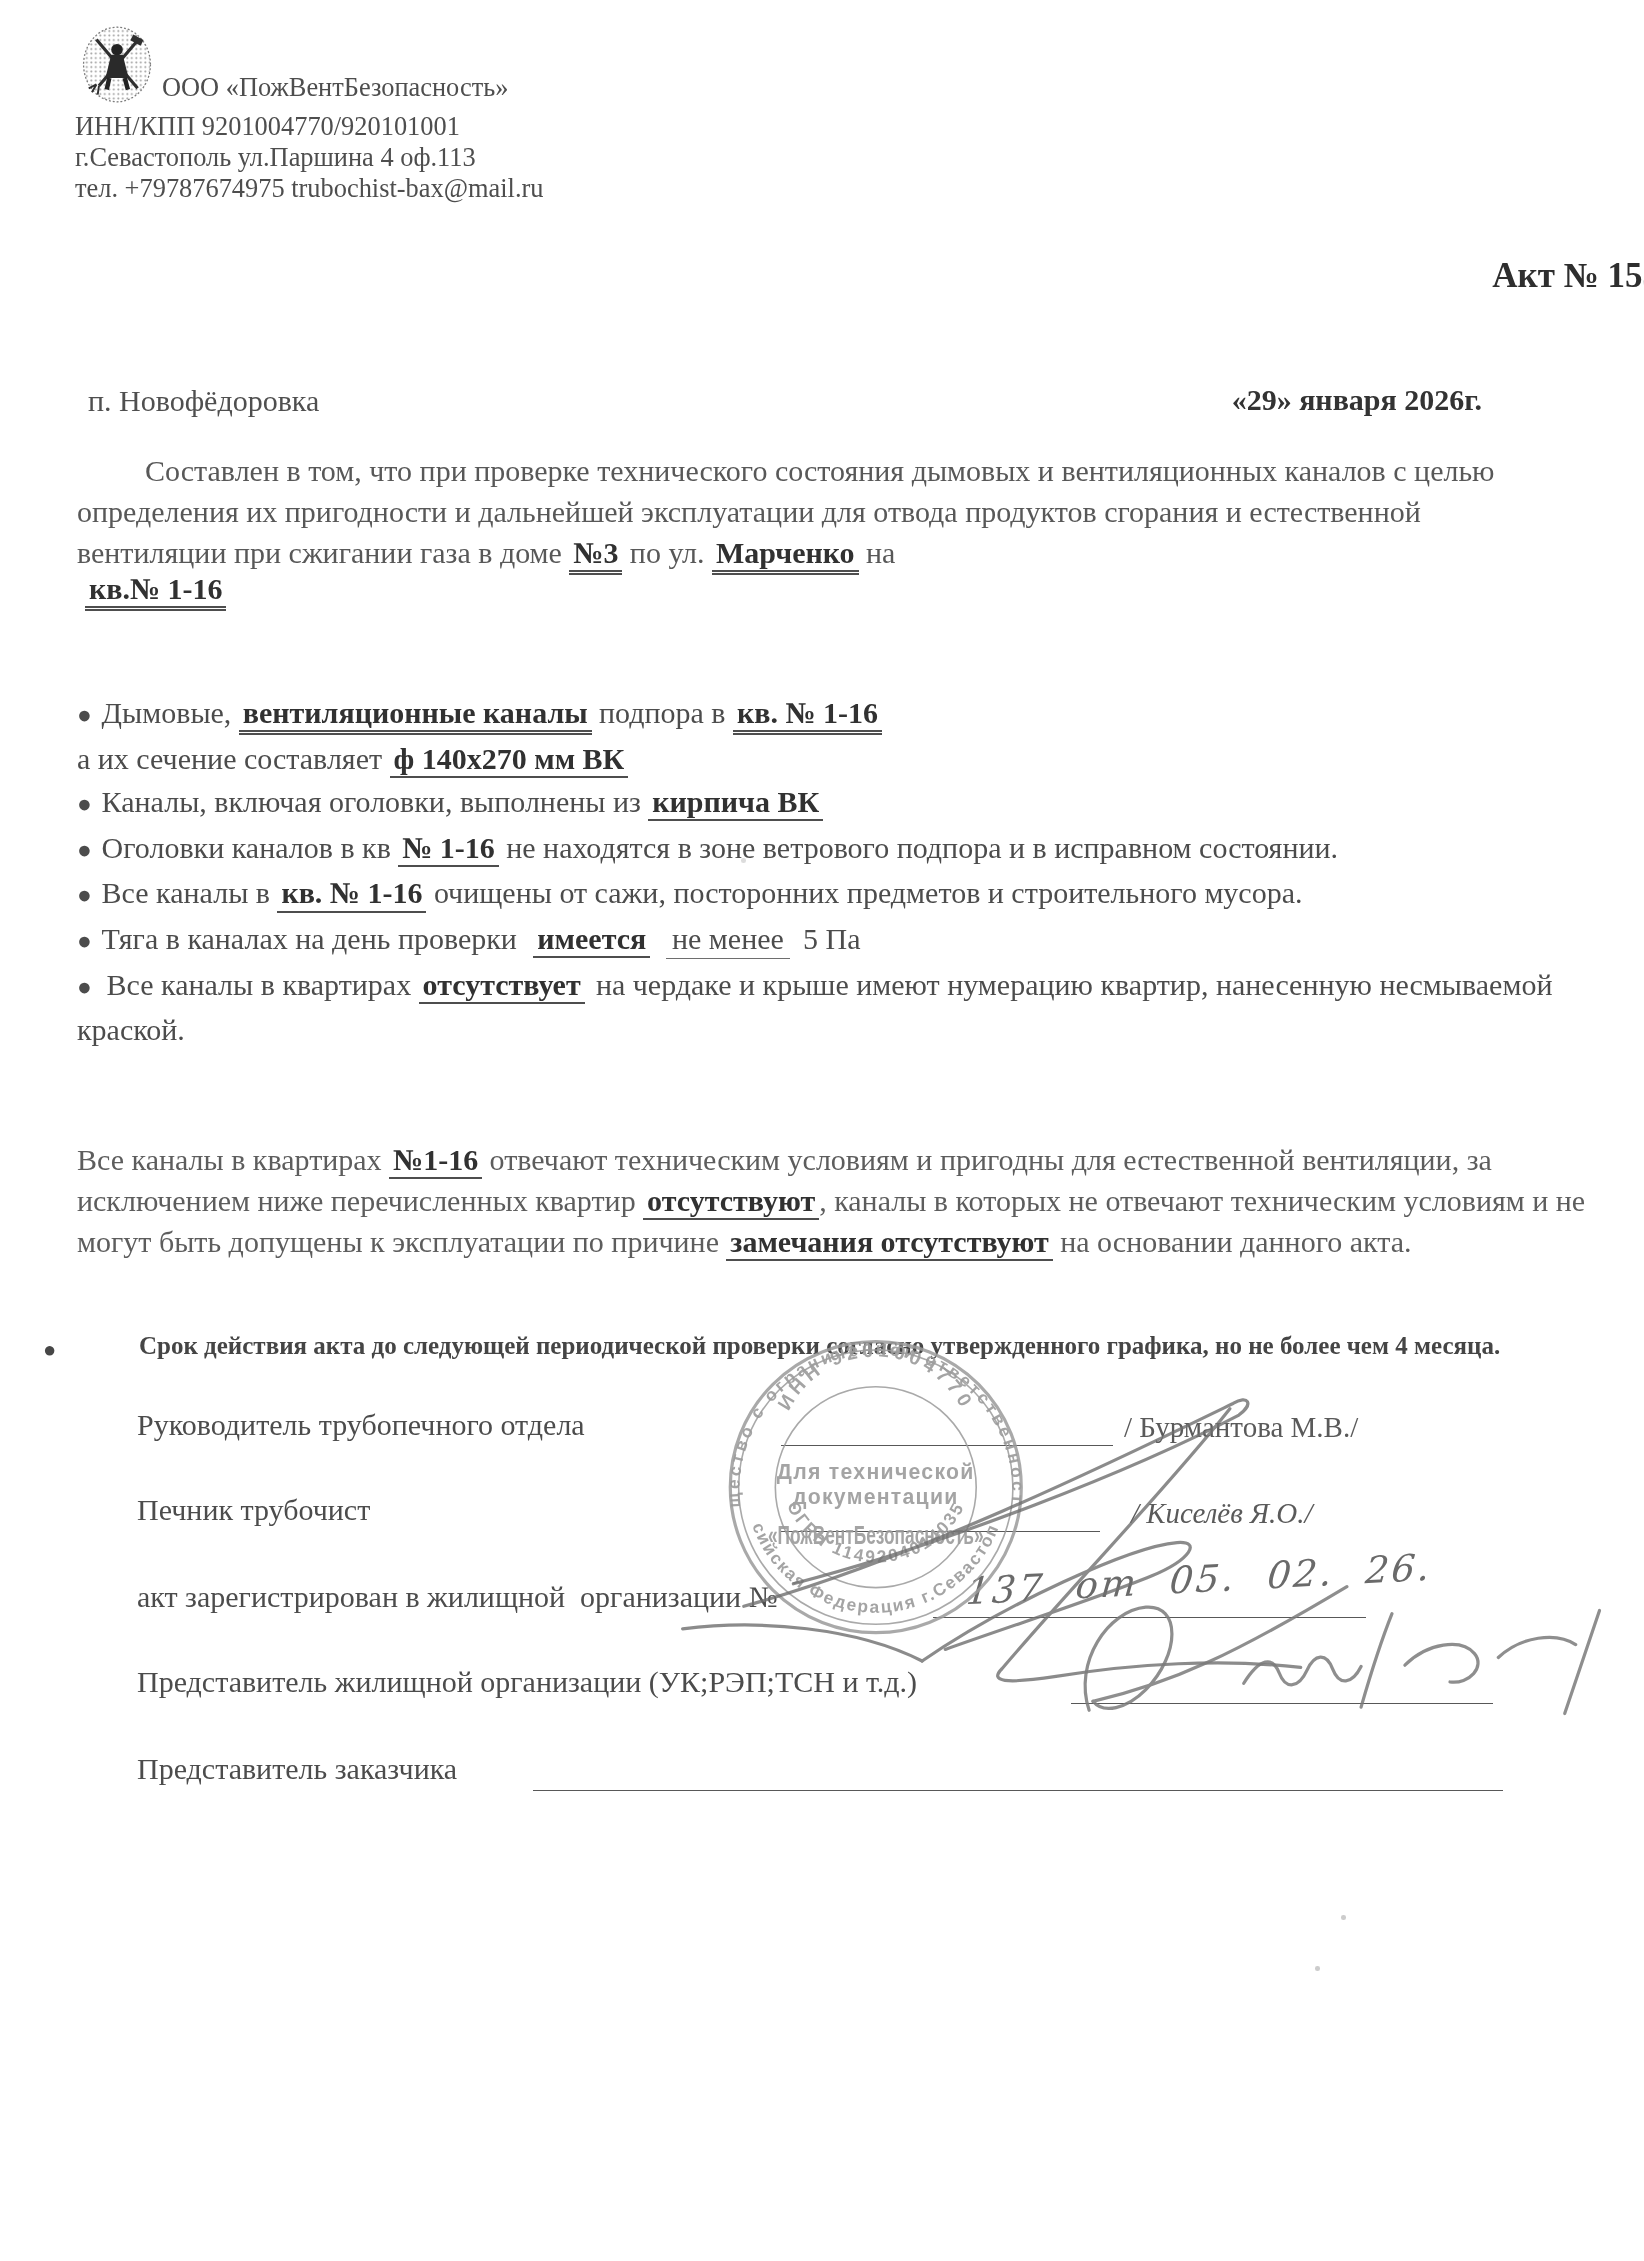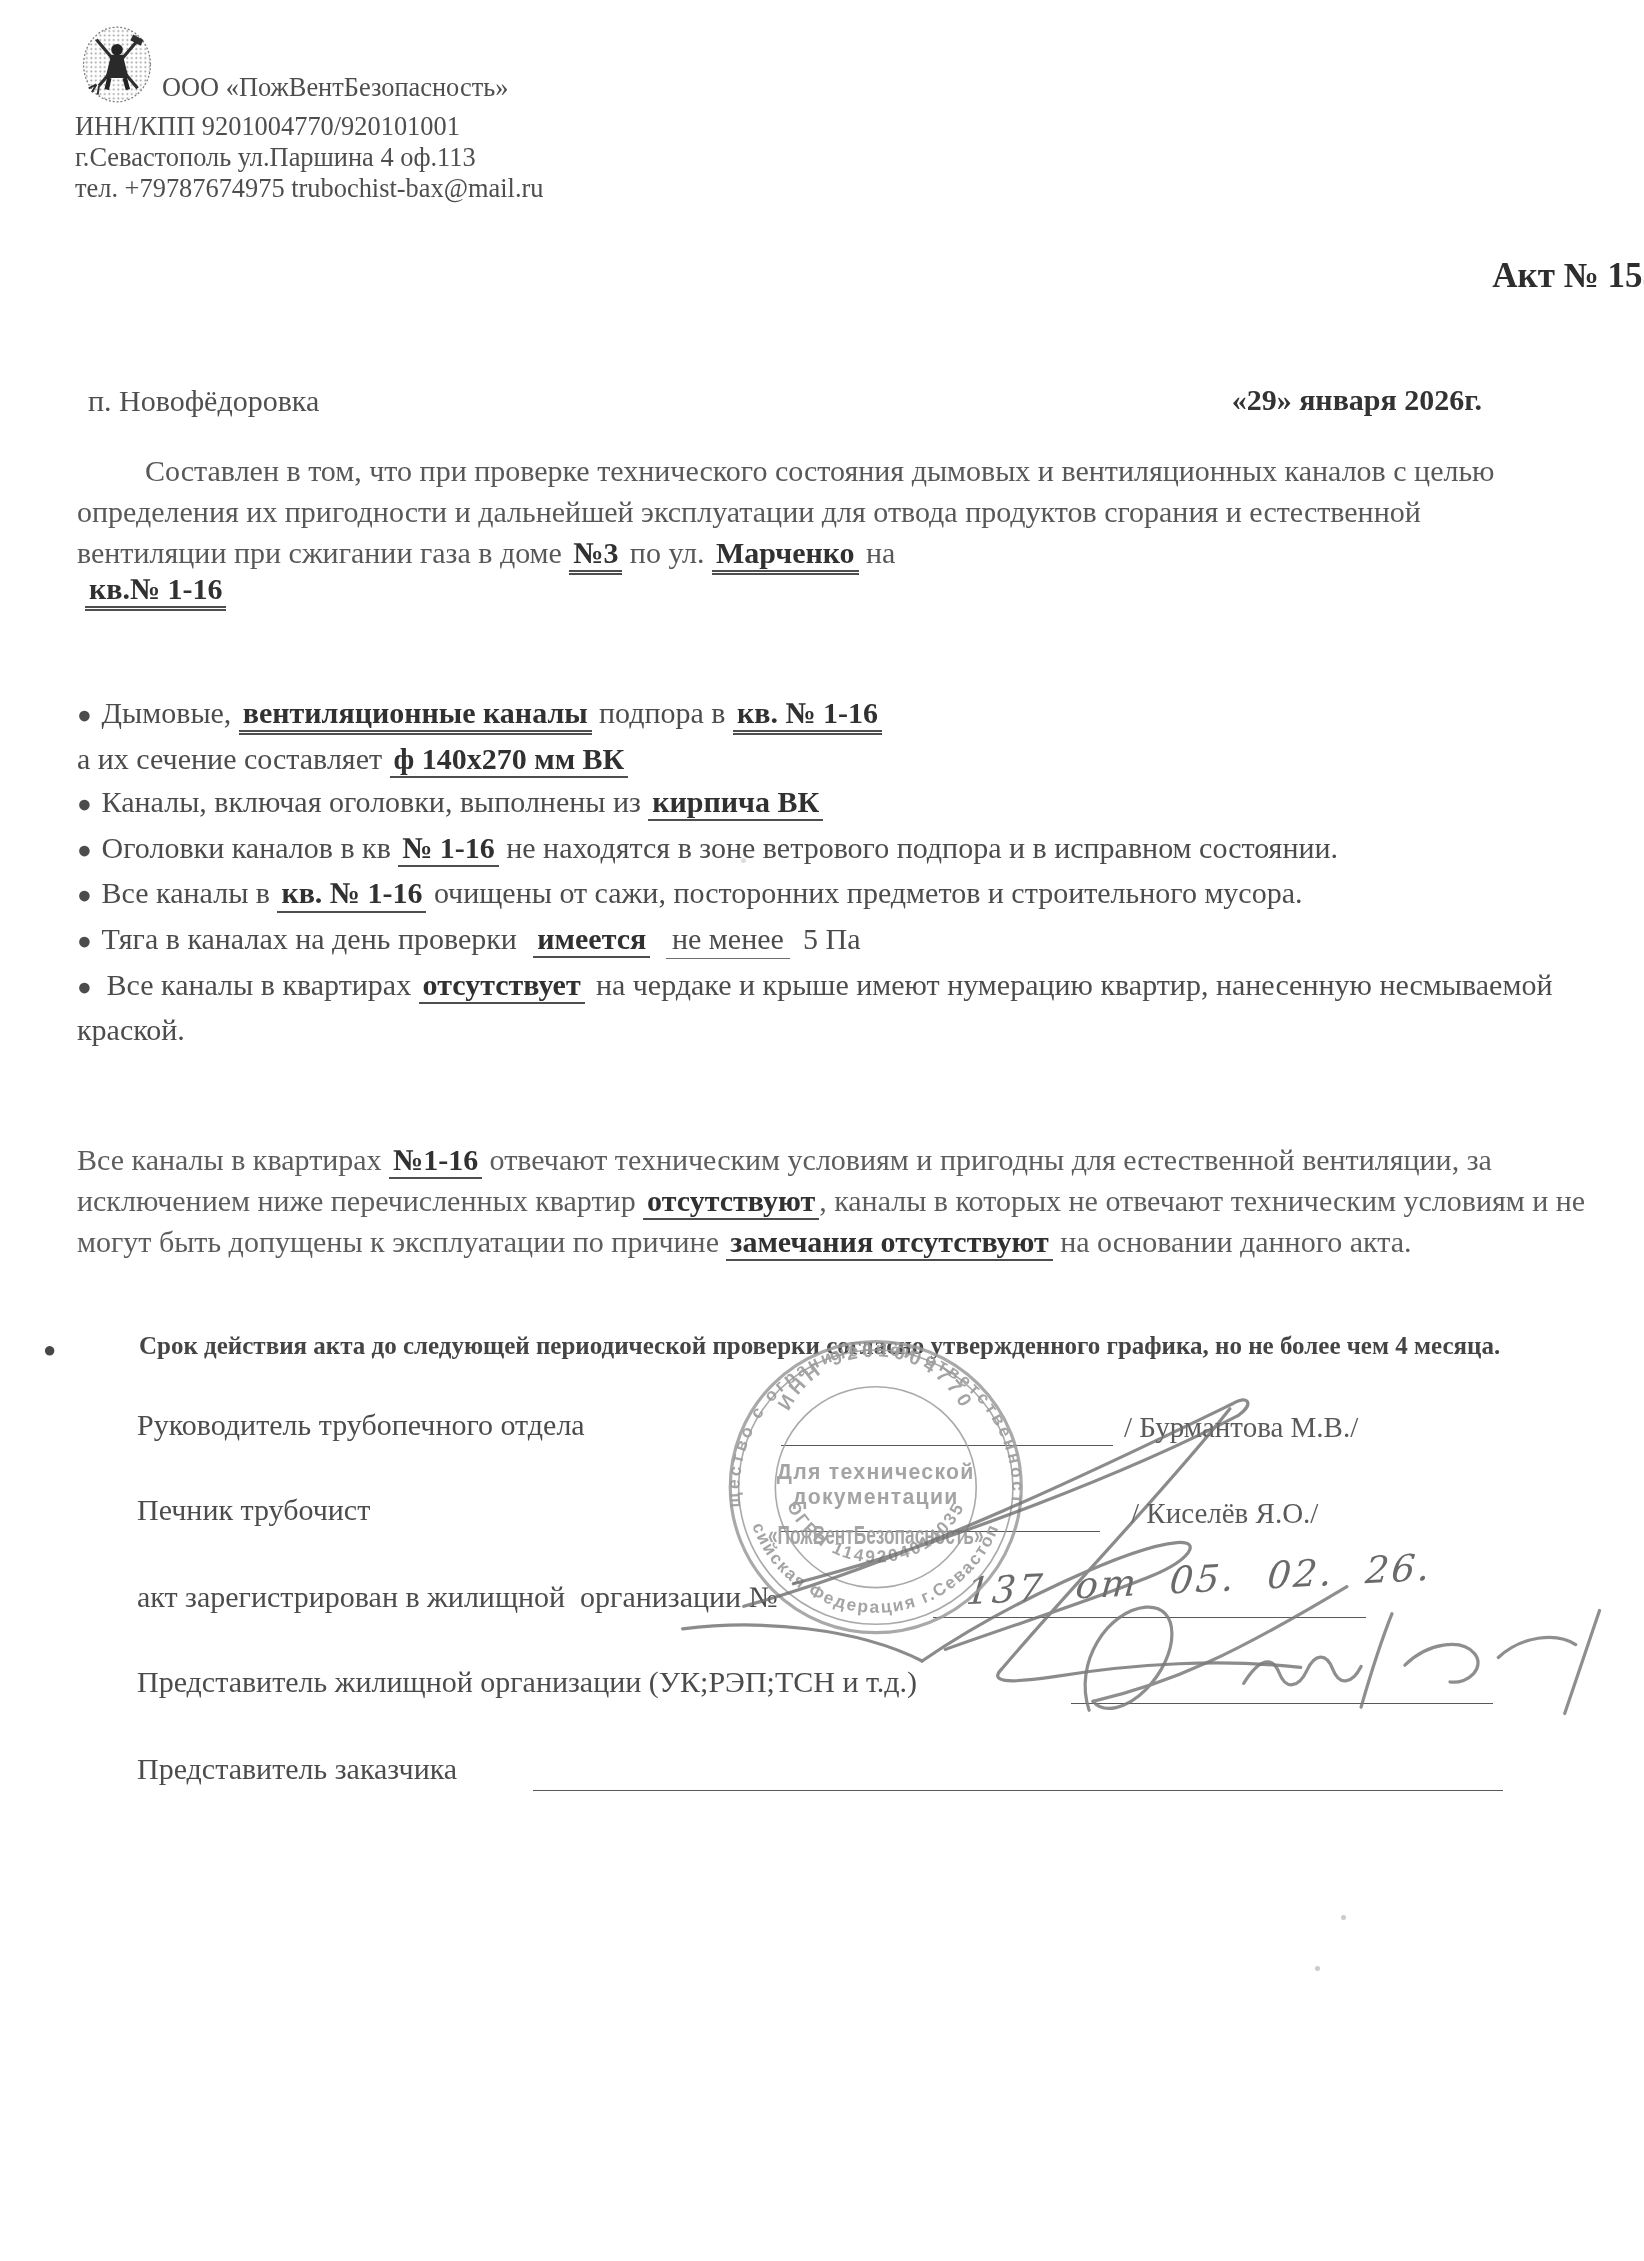--- a/index.html
+++ b/index.html
@@ -92,21 +92,21 @@
 
   <div class="abs" style="left:43px;top:1337px;font-size:22px;color:#474747;">●</div>
   <div class="abs" style="left:139px;top:1332px;width:1443px;font-weight:bold;font-size:25px;color:#454545;">Срок действия акта до следующей периодической проверки согласно утвержденного графика, но не более чем 4 месяца.</div>
 
   <div class="abs body-t" style="left:137px;top:1408px;color:#4c4c4c;">Руководитель трубопечного отдела</div>
   <div class="abs hline" style="left:781px;top:1445px;width:332px;"></div>
   <div class="abs" style="left:1124px;top:1411px;font-size:29px;color:#5a5a5a;">/ Бурмантова М.В./</div>
 
   <div class="abs body-t" style="left:137px;top:1493px;color:#4c4c4c;">Печник трубочист</div>
   <div class="abs hline" style="left:781px;top:1531px;width:319px;"></div>
-  <div class="abs" style="left:1131px;top:1497px;font-size:29px;color:#5a5a5a;">/ Киселёв Я.О./</div>
+  <div class="abs" style="left:1131px;top:1497px;font-size:29px;color:#5a5a5a;font-style:italic;">/ Киселёв Я.О./</div>
 
   <div class="abs body-t" style="left:137px;top:1580px;color:#4c4c4c;">акт зарегистрирован в жилищной &nbsp;организации №</div>
   <div class="abs hline" style="left:933px;top:1617px;width:433px;"></div>
   <div class="abs hand" style="left:966px;top:1558px;">137 от 05. 02. 26.</div>
 
   <div class="abs body-t" style="left:137px;top:1665px;color:#4c4c4c;">Представитель жилищной организации (УК;РЭП;ТСН и т.д.)</div>
   <div class="abs hline" style="left:1071px;top:1703px;width:422px;"></div>
 
   <div class="abs body-t" style="left:137px;top:1752px;color:#4c4c4c;">Представитель заказчика</div>
   <div class="abs hline" style="left:533px;top:1790px;width:970px;"></div>

